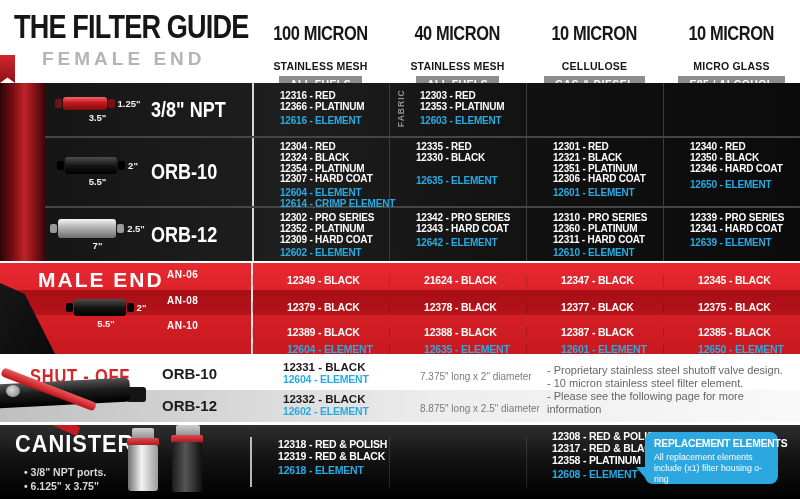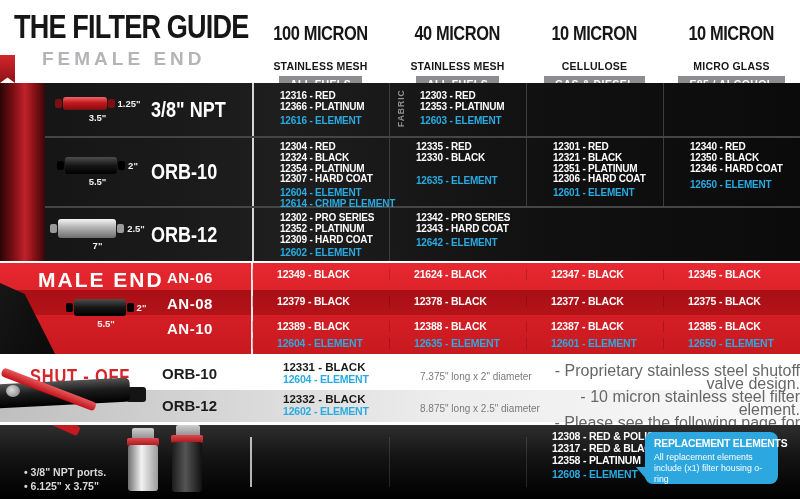--- a/index.html
+++ b/index.html
@@ -45,42 +45,42 @@
   .el.g1{margin-top:12px;} .el.g2{margin-top:6px;}
   .pfab{padding-left:30px;}
   .fabric{position:absolute;left:6px;top:44px;transform:rotate(-90deg);transform-origin:left top;color:#8f8f8f;font-size:8.5px;font-weight:bold;letter-spacing:1px;}
   .gap{height:2px;background:#fff;} .g3{height:3px;}
   
   .male{position:relative;height:91px;background:linear-gradient(180deg,#e72830 0%,#d41e25 60%,#c8191f 100%);overflow:hidden;}
   .mstripe{position:absolute;top:27px;left:0;width:100%;height:25px;background:linear-gradient(180deg,#a80f16,#b41319);}
   .mfit{position:absolute;left:0;top:0;width:95px;height:91px;background:linear-gradient(120deg,#181818,#050505);clip-path:polygon(0 22%,26% 34%,58% 100%,0 100%);}
   .mtitle{position:absolute;left:38px;top:5px;color:#fff;font-size:21px;font-weight:bold;letter-spacing:2px;}
   .mdiag{position:absolute;left:56px;top:36px;width:100px;display:flex;flex-direction:column;align-items:center;}
-  .anlab{position:absolute;left:167px;color:#fff;font-size:15px;font-weight:bold;letter-spacing:0.5px;}
+  .anlab{position:absolute;left:167px;color:#fff;font-size:10px;font-weight:bold;letter-spacing:0.5px;}
   .mvline{position:absolute;left:251px;top:0;bottom:0;width:2px;background:rgba(255,255,255,0.9);}
   .mprow{position:absolute;left:252px;width:548px;display:flex;}
-  .mcell{width:137px;box-sizing:border-box;padding-left:24px;border-left:1px solid rgba(0,0,0,0.18);}
+  .mcell{width:137px;box-sizing:border-box;padding-left:34px;border-left:1px solid rgba(0,0,0,0.18);margin-top:6px;}
   .mcell .pn{font-size:10.5px;}
   .mcell .el{margin-top:0;font-size:10.5px;}
   
   .so{position:relative;height:65px;background:#fff;overflow:visible;}
   .so-band{position:absolute;top:33px;left:0;right:0;height:32px;background:linear-gradient(90deg,#bfbfbf,#ededed 55%,#f9f9f9);}
   .valve-body{position:absolute;left:-8px;top:24px;width:138px;height:24px;border-radius:5px;background:linear-gradient(180deg,#555,#1c1c1c 45%,#000);transform:rotate(-3deg);z-index:2;}
   .valve-nub{position:absolute;left:126px;top:30px;width:20px;height:15px;background:#141414;border-radius:3px;z-index:1;}
   .valve-lever{position:absolute;left:2px;top:10px;width:100px;height:9px;border-radius:4px;background:linear-gradient(180deg,#e8595e,#c01218);transform:rotate(21deg);transform-origin:left center;z-index:3;}
   .valve-pivot{position:absolute;left:6px;top:28px;width:14px;height:12px;border-radius:50%;background:radial-gradient(circle at 40% 40%,#ddd,#777);z-index:4;}
   .so-title{position:absolute;left:30px;top:8px;color:#d6252b;font-size:20px;font-weight:bold;letter-spacing:1px;}
   .so-lab{position:absolute;left:162px;color:#1c1c1c;font-size:15px;font-weight:bold;}
   .sop{position:absolute;left:283px;}
   .pn.dark{color:#1a1a1a;font-size:11.5px;letter-spacing:0;}
   .sop .el{margin-top:1px;font-size:10.5px;}
   .sodesc{position:absolute;left:420px;color:#7a7a7a;font-size:10px;white-space:nowrap;}
   .features{position:absolute;left:547px;top:7px;}
   .ftitle{color:#2b2b2b;font-size:12px;font-weight:bold;}
-  .fitem{color:#666;font-size:16px;line-height:13px;text-align:right;}
+  .fitem{color:#666;font-size:11px;line-height:13px;}
   
   .can{position:relative;height:74px;background:linear-gradient(180deg,#2e2e2e 0%,#131313 45%,#000 100%);overflow:hidden;}
   .lever-tip{position:absolute;left:52px;top:-4px;width:28px;height:10px;background:#c21a20;border-radius:3px;transform:rotate(24deg);}
   .can-title{position:absolute;left:15px;top:6px;color:#fff;font-size:23px;font-weight:bold;letter-spacing:1px;}
   .can-bullets{position:absolute;left:24px;top:40px;}
   .cb{color:#d8d8d8;font-size:10.5px;font-weight:bold;line-height:14px;}
   .bk{position:absolute;background:linear-gradient(180deg,#cfcfcf,#8a8a8a);border-radius:2px;}
   .cap{position:absolute;background:linear-gradient(180deg,#e0484e,#a5161b);border-radius:2px;}
   .cyl-sil{position:absolute;background:linear-gradient(90deg,#6f6f6f,#f2f2f2 45%,#9c9c9c);border-radius:3px;}
   .cyl-dark{position:absolute;background:linear-gradient(90deg,#1c1c1c,#555 45%,#111);border-radius:3px;}
@@ -225,20 +225,31 @@
         <div class="pn">12302 - PRO SERIES</div>
         <div class="pn">12352 - PLATINUM</div>
         <div class="pn">12309 - HARD COAT</div>
         <div class="el">12602 - ELEMENT</div>
       </div>
       <div class="cell">
         <div class="pn">12342 - PRO SERIES</div>
         <div class="pn">12343 - HARD COAT</div>
         <div class="el">12642 - ELEMENT</div>
       </div>
+      <div class="cell">
+        <div class="pn">12310 - PRO SERIES</div>
+        <div class="pn">12360 - PLATINUM</div>
+        <div class="pn">12311 - HARD COAT</div>
+        <div class="el">12610 - ELEMENT</div>
+      </div>
+      <div class="cell">
+        <div class="pn">12339 - PRO SERIES</div>
+        <div class="pn">12341 - HARD COAT</div>
+        <div class="el">12639 - ELEMENT</div>
+      </div>
     </div>
   </div>
 
   <div class="gap"></div>
 
   <div class="male">
     <div class="mstripe"></div>
     <div class="mfit"></div>
     <div class="mtitle">MALE END</div>
     <div class="mdiag">
@@ -339,33 +350,39 @@
       <div class="fitem">- Proprietary stainless steel shutoff valve design.</div>
       <div class="fitem">- 10 micron stainless steel filter element.</div>
       <div class="fitem">- Please see the following page for more information</div>
     </div>
   </div>
 
   <div class="gap g3"></div>
 
   <div class="can">
     <div class="lever-tip"></div>
+    <div class="can-title"><span class="cond" style="transform:scaleX(0.95)">CANISTER</span></div>
     <div class="can-bullets">
       <div class="cb">• 3/8" NPT ports.</div>
       <div class="cb">• 6.125" x 3.75"</div>
     </div>
     <span class="bk" style="left:132px;top:3px;width:22px;height:12px"></span>
     <span class="cap" style="left:127px;top:13px;width:32px;height:8px"></span>
     <span class="cyl-sil" style="left:128px;top:20px;width:30px;height:46px"></span>
     <span class="bk" style="left:176px;top:0;width:24px;height:12px"></span>
     <span class="cap" style="left:171px;top:10px;width:32px;height:8px"></span>
     <span class="cyl-dark" style="left:172px;top:17px;width:30px;height:50px"></span>
     <div class="vl vl1"></div>
     <div class="vl vl2"></div>
     <div class="vl vl3"></div>
+    <div class="canc" style="left:278px;top:13px">
+      <div class="pn">12318 - RED &amp; POLISH</div>
+      <div class="pn">12319 - RED &amp; BLACK</div>
+      <div class="el">12618 - ELEMENT</div>
+    </div>
     <div class="canc" style="left:552px;top:5px">
       <div class="pn">12308 - RED &amp; POLISH</div>
       <div class="pn">12317 - RED &amp; BLACK</div>
       <div class="pn">12358 - PLATINUM</div>
       <div class="el">12608 - ELEMENT</div>
     </div>
     <div class="repl">
       <div class="rtitle">REPLACEMENT ELEMENTS</div>
       <div class="rbody">All replacement elements include (x1) filter housing o-ring</div>
     </div>

